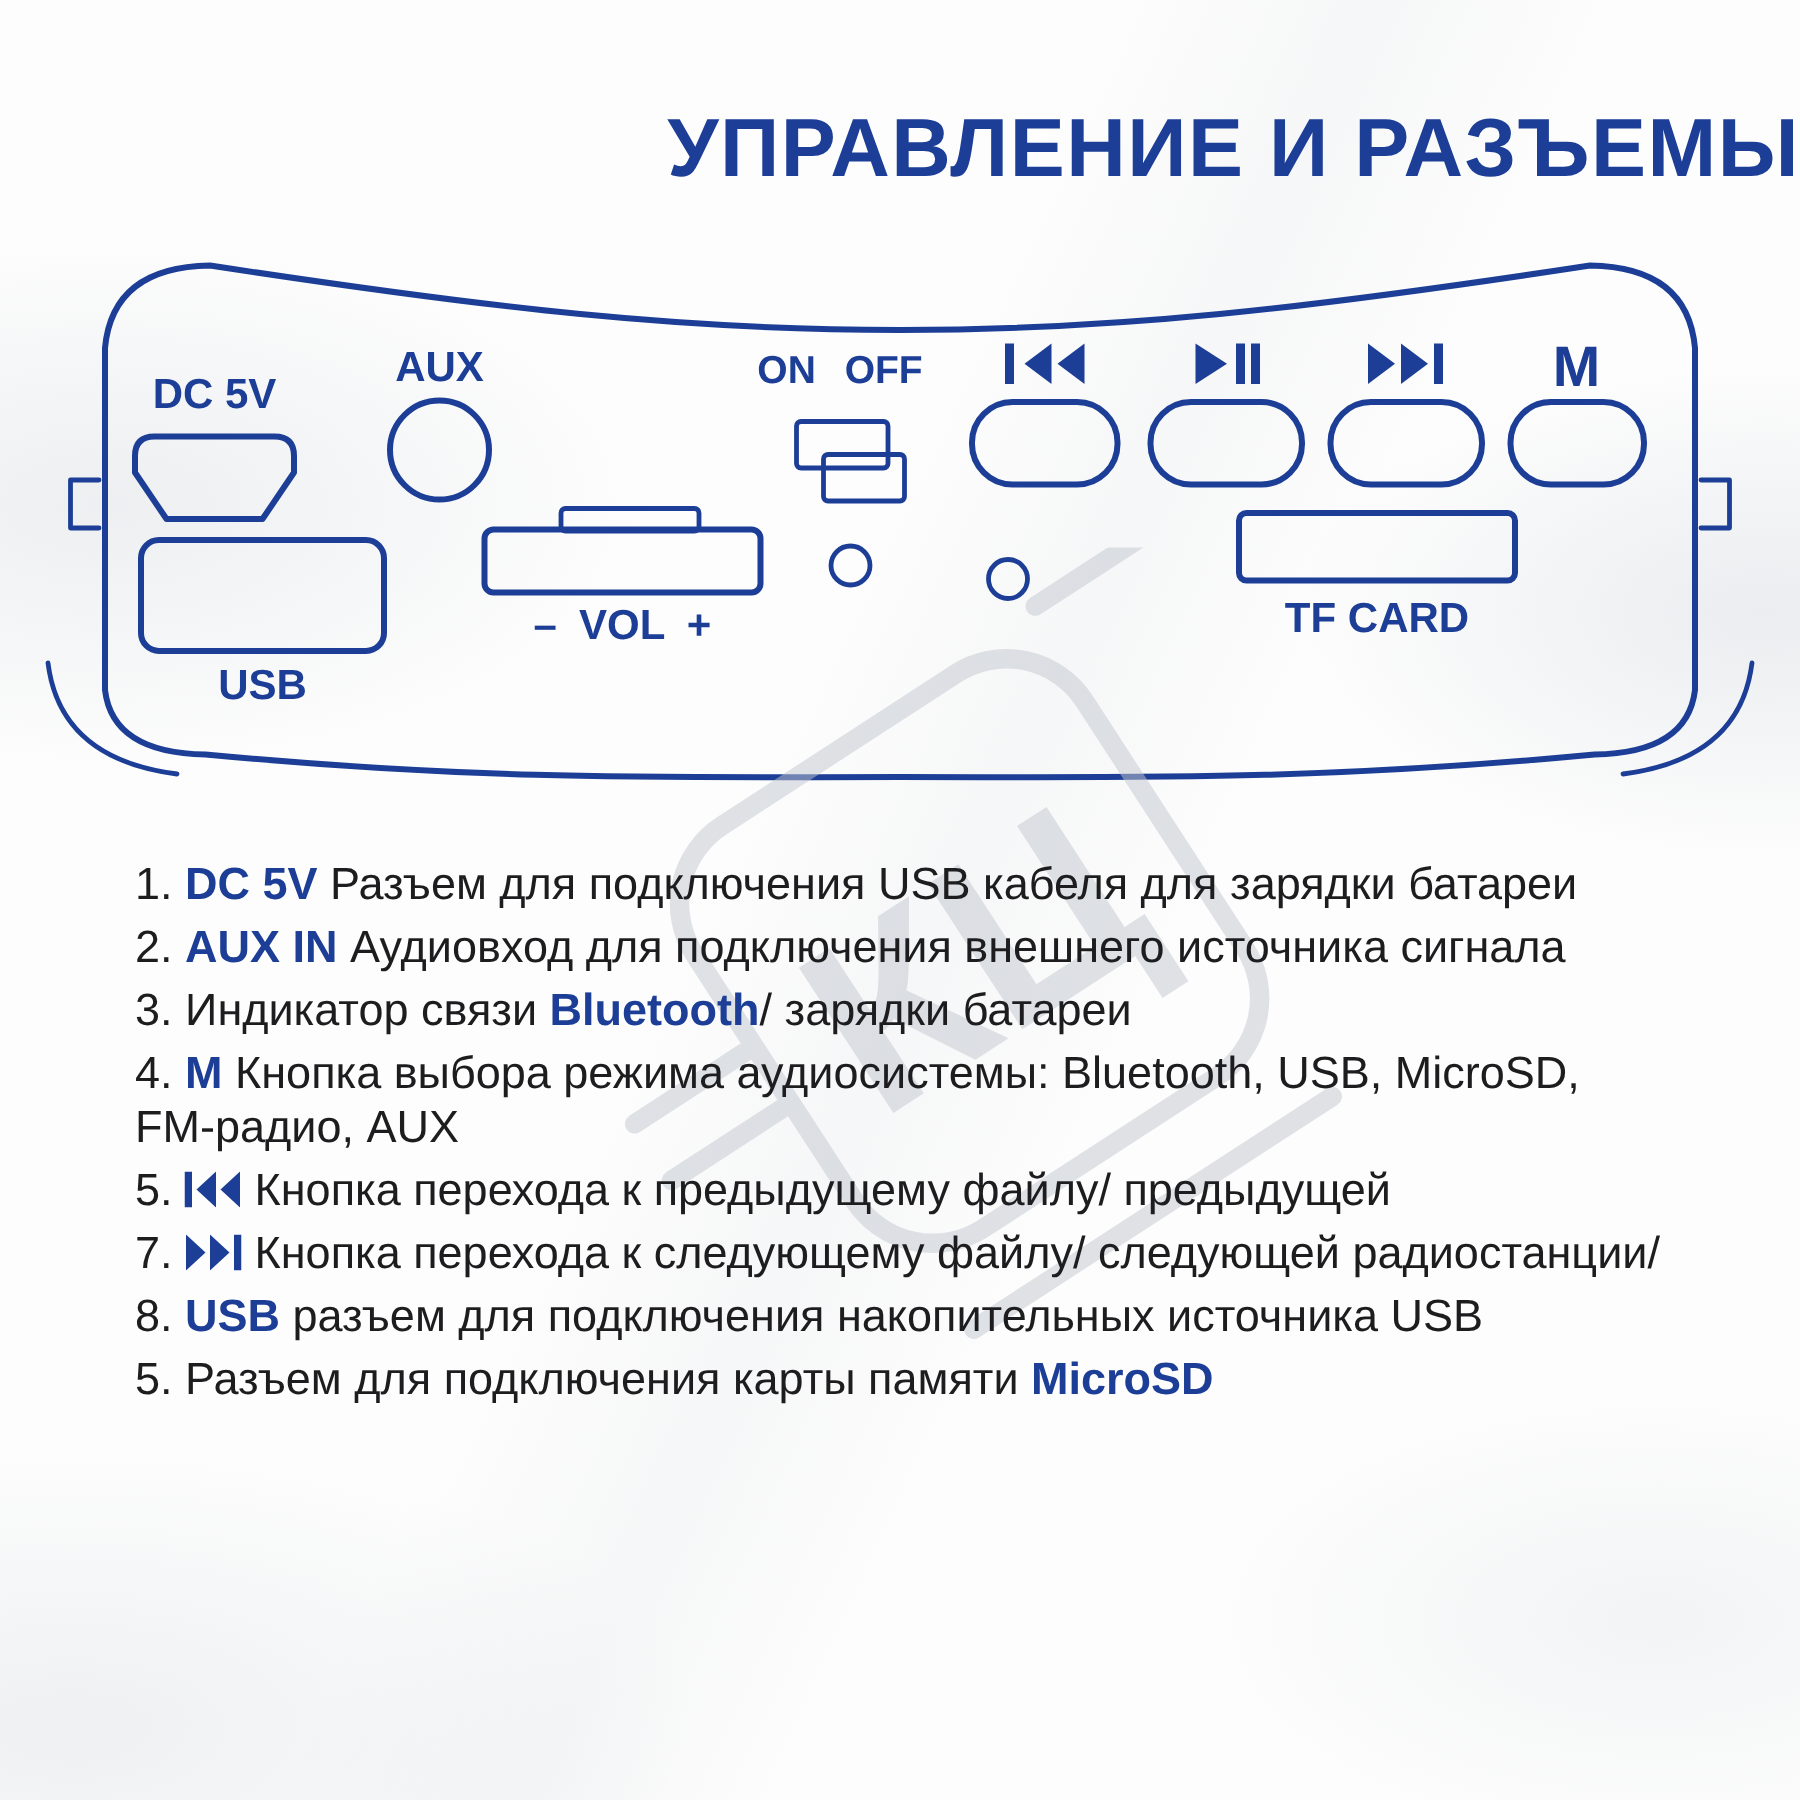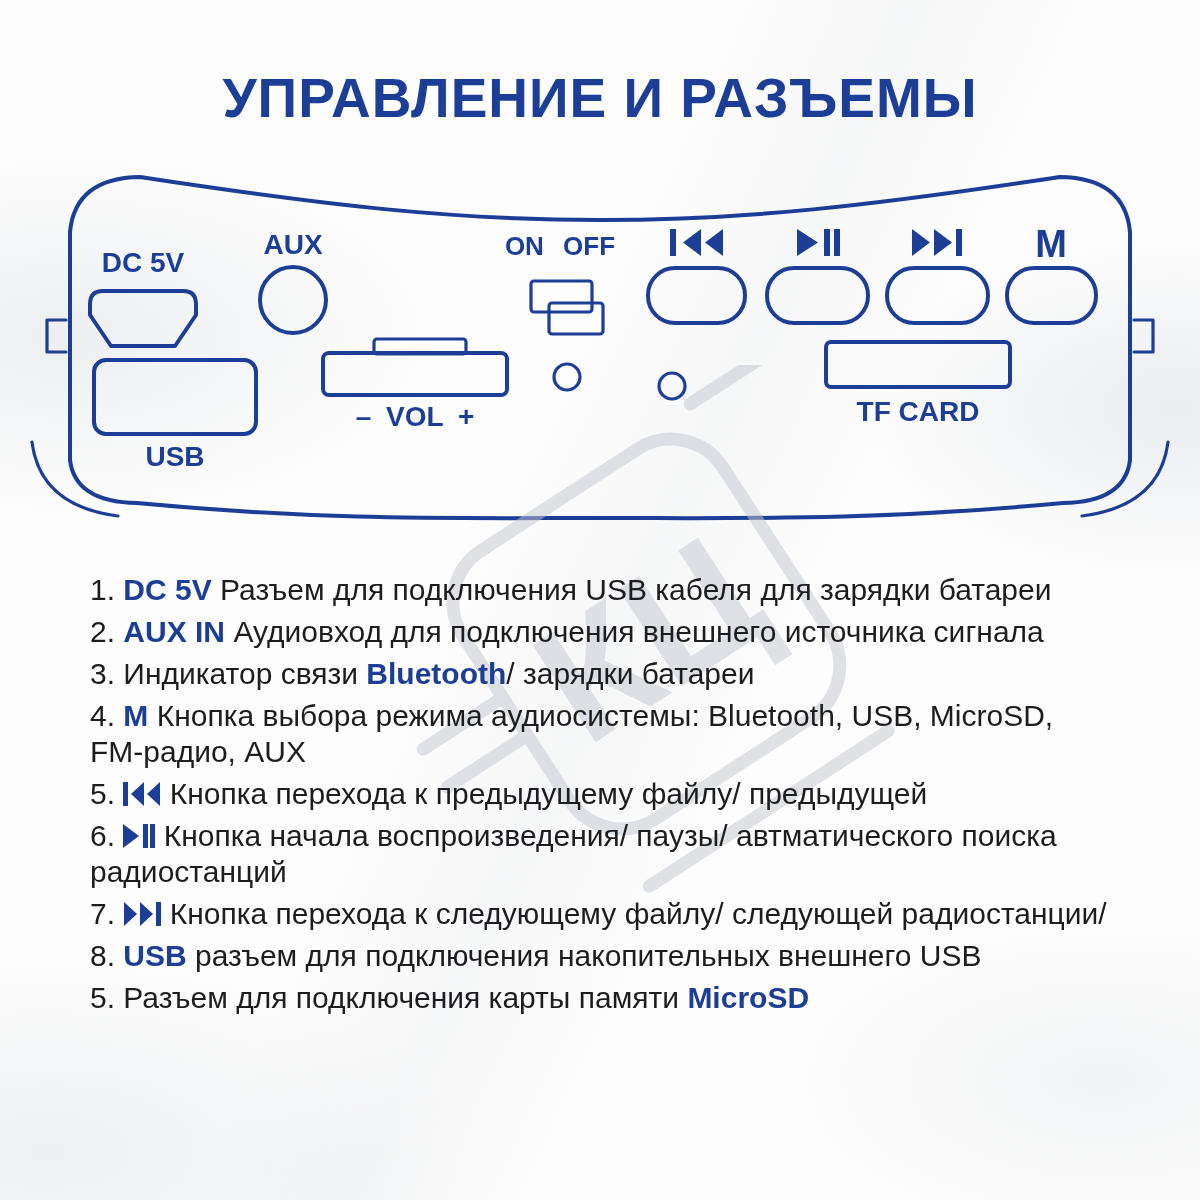--- a/index.html
+++ b/index.html
@@ -14,21 +14,21 @@
     background-color:#fdfdfd;
     background-image:
       radial-gradient(ellipse 600px 300px at 6% 28%, rgba(196,202,210,.28), transparent 60%),
       radial-gradient(ellipse 520px 280px at 98% 34%, rgba(196,202,210,.32), transparent 60%),
       radial-gradient(ellipse 700px 320px at 4% 96%, rgba(200,206,213,.28), transparent 60%),
       radial-gradient(ellipse 520px 260px at 92% 90%, rgba(205,210,216,.22), transparent 60%),
       linear-gradient(115deg, transparent 42%, rgba(210,214,220,.16) 52%, transparent 62%);
   }
   .title{
     position:absolute;top:66px;left:0;width:1200px;margin:0;
-    text-align:center;font-size:55px;font-weight:bold;letter-spacing:1px;
+    text-align:right;font-size:55px;font-weight:bold;letter-spacing:1px;
     color:var(--accent);
   }
   svg.device{position:absolute;top:150px;left:0;z-index:0;}
   .device .ln{fill:none;stroke:var(--accent);stroke-width:4;stroke-linejoin:round;stroke-linecap:round;}
   .device .ln-thin{fill:none;stroke:var(--accent);stroke-width:3.2;stroke-linejoin:round;stroke-linecap:round;}
   .device .ic{fill:var(--accent);stroke:none;}
   .device text{fill:var(--accent);font-weight:bold;font-family:"Liberation Sans",sans-serif;}
   .dlabel{font-size:28px;}
   .dlabel-sm{font-size:26px;word-spacing:12px;}
   .dlabel-vol{font-size:28px;word-spacing:7px;}
@@ -121,25 +121,20 @@
 <div class="list">
     <div class="list-item"><span class="plain">1. </span><span class="accent">DC 5V</span><span class="plain"> Разъем для подключения USB кабеля для зарядки батареи</span></div>
     <div class="list-item"><span class="plain">2. </span><span class="accent">AUX IN</span><span class="plain"> Аудиовход для подключения внешнего источника сигнала</span></div>
     <div class="list-item"><span class="plain">3. Индикатор связи </span><span class="accent">Bluetooth</span><span class="plain">/ зарядки батареи</span></div>
     <div class="list-item"><span class="plain">4. </span><span class="accent">M</span><span class="plain"> Кнопка выбора режима аудиосистемы: Bluetooth, USB, MicroSD,</span><br><span class="plain">FM-радио, AUX</span></div>
     <div class="list-item"><span class="plain">5. </span><svg class="li-icon" viewBox="0 0 38 24">
         <rect x="0" y="0" width="5" height="24"></rect>
         <path d="M21 0 L8 12 L21 24 Z"></path>
         <path d="M37 0 L24 12 L37 24 Z"></path>
       </svg><span class="plain"> Кнопка перехода к предыдущему файлу/ предыдущей</span><br></div>
-    <div class="list-item"><span class="plain">6. </span><svg class="li-icon" viewBox="0 0 32 24">
-        <path d="M0 0 L16 12 L0 24 Z"></path>
-        <rect x="20" y="0" width="5" height="24"></rect>
-        <rect x="27" y="0" width="5" height="24"></rect>
-      </svg><span class="plain"> Кнопка начала воспроизведения/ паузы/ автматического поиска</span><br><span class="plain">радиостанций</span></div>
     <div class="list-item"><span class="plain">7. </span><svg class="li-icon" viewBox="0 0 38 24">
         <path d="M1 0 L14 12 L1 24 Z"></path>
         <path d="M17 0 L30 12 L17 24 Z"></path>
         <rect x="33" y="0" width="5" height="24"></rect>
       </svg><span class="plain"> Кнопка перехода к следующему файлу/ следующей радиостанции/</span><br></div>
-    <div class="list-item"><span class="plain">8. </span><span class="accent">USB</span><span class="plain"> разъем для подключения накопительных внешнего USB</span></div>
+    <div class="list-item"><span class="plain">8. </span><span class="accent">USB</span><span class="plain"> разъем для подключения накопительных источника USB</span></div>
     <div class="list-item"><span class="plain">5. Разъем для подключения карты памяти </span><span class="accent">MicroSD</span></div>
   </div>
 
 </body></html>

